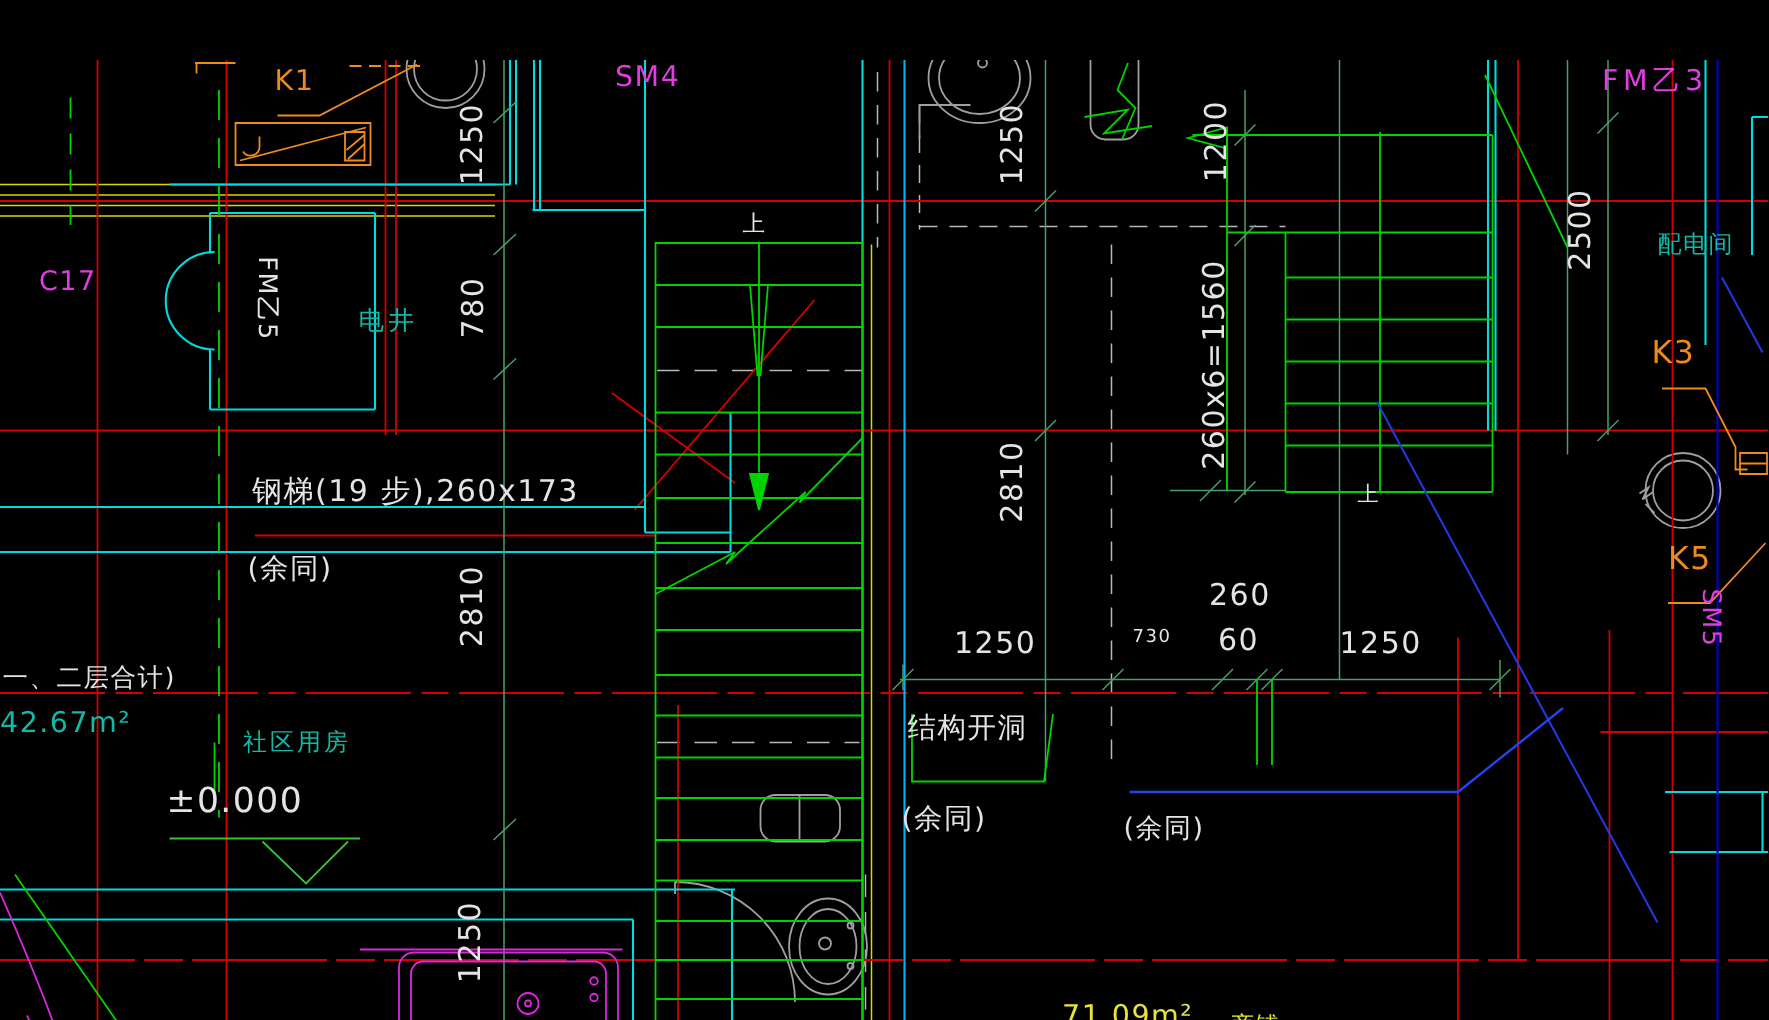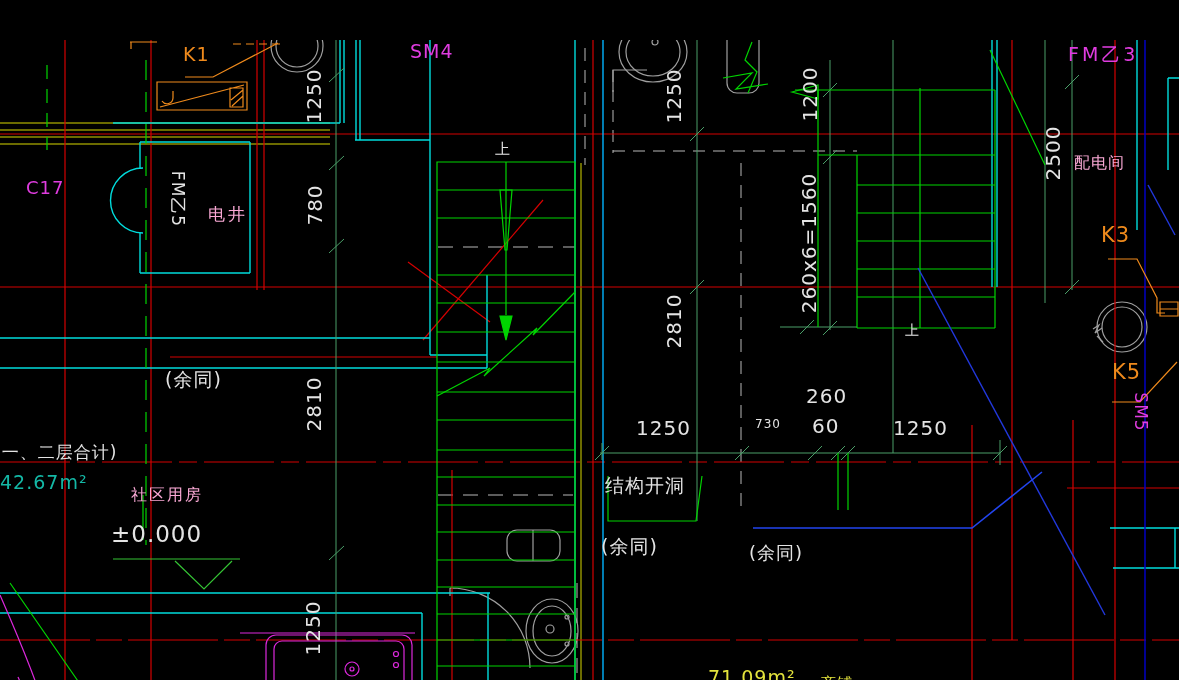--- a/index.html
+++ b/index.html
@@ -3,21 +3,21 @@
 <meta charset="utf-8">
 <style>
   html,body{margin:0;padding:0;background:#000;}
   #canvas{position:relative;width:1179px;height:680px;background:#000;overflow:hidden;
           font-family:"DejaVu Sans",sans-serif;margin-top:40px;}
   #canvas svg{position:absolute;left:0;top:0;}
   .lbl{position:absolute;white-space:nowrap;line-height:1;letter-spacing:1px;}
   .v{transform:translate(-50%,-50%) rotate(-90deg);}
   .vd{transform:translate(-50%,-50%) rotate(90deg);}
   .c-white{color:#e4e4e4;}
-  .c-green{color:#f9a8d4;}
+  .c-green{color:#14b8a6;padding-left:31px;}
   .c-yellow{color:#e4e43c;}
   .c-mag{color:#e03ce0;}
   .c-orange{color:#ef8a1c;}
   .c-red{color:#14b8a6;}
 </style>
 </head>
 <body>
 
 <div id="canvas">
 
@@ -143,20 +143,21 @@
 
   <div class="lbl c-orange" style="left:183px;top:5px;font-size:19px">K1</div>
   <div class="lbl c-mag" style="left:410px;top:2px;font-size:19px">SM4</div>
   <div class="lbl c-mag" style="left:1068px;top:5px;font-size:19px;letter-spacing:3px">FM乙3</div>
   <div class="lbl c-mag" style="left:26px;top:139px;font-size:18px">C17</div>
   <div class="lbl c-green" style="left:208px;top:166px;font-size:17px;letter-spacing:3px">电井</div>
   <div class="lbl c-green" style="left:1074px;top:115px;font-size:16px">配电间</div>
   <div class="lbl c-orange" style="left:1101px;top:185px;font-size:21px">K3</div>
   <div class="lbl c-orange" style="left:1112px;top:322px;font-size:21px">K5</div>
 
+  <div class="lbl c-white" style="left:168px;top:277px;font-size:20px">钢梯(19 步),260x173</div>
   <div class="lbl c-white" style="left:165px;top:330px;font-size:19px">(余同)</div>
   <div class="lbl c-white" style="left:-6px;top:404px;font-size:17px">(一、二层合计)</div>
   <div class="lbl c-red" style="left:0px;top:433px;font-size:19px">42.67m²</div>
   <div class="lbl c-green" style="left:131px;top:447px;font-size:16px;letter-spacing:2px">社区用房</div>
   <div class="lbl c-white" style="left:111px;top:483px;font-size:23px">±0.000</div>
 
   <div class="lbl c-white" style="left:605px;top:436px;font-size:19px">结构开洞</div>
   <div class="lbl c-white" style="left:601px;top:497px;font-size:19px">(余同)</div>
   <div class="lbl c-white" style="left:749px;top:504px;font-size:18px">(余同)</div>
   <div class="lbl c-yellow" style="left:708px;top:628px;font-size:19px">71.09m²</div>

